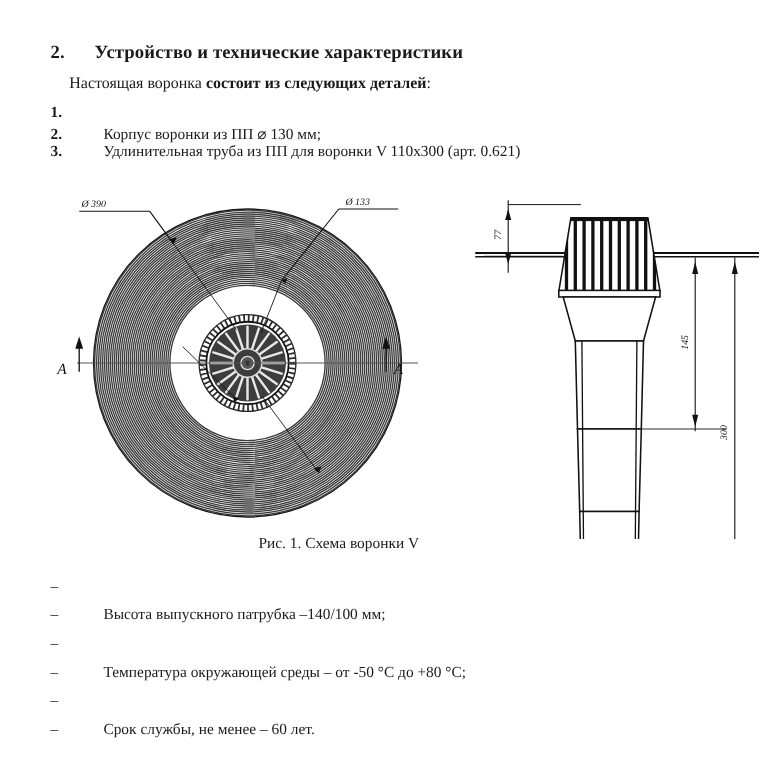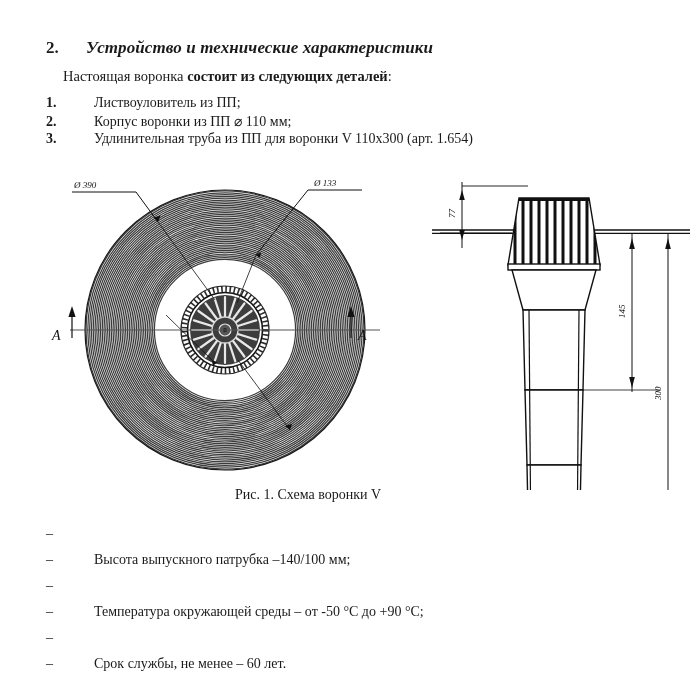--- a/index.html
+++ b/index.html
@@ -35,21 +35,20 @@
     font-weight: bold;
     font-size: 17px;
     letter-spacing: 0.1px;
   }
   .section-heading .num {
     width: 40px;
     flex: 0 0 40px;
   }
   .section-heading .txt {
     white-space: nowrap;
-    font-style: italic;
   }
 
   .intro {
     position: absolute;
     left: 63px;
     top: 68px;
     font-size: 14.5px;
     white-space: nowrap;
   }
   .intro b { font-weight: bold; }
@@ -134,29 +133,28 @@
     <span class="txt">Устройство и технические характеристики</span>
   </div>
 
   <div class="intro">
     <span>Настоящая воронка </span><b>состоит из следующих деталей</b><span>:</span>
   </div>
 
   <div class="num-list">
     <div class="row">
       <span class="marker">1.</span>
-      <span>Листвоуловитель из ПП;</span>
     </div>
     <div class="row">
       <span class="marker">2.</span>
-      <span>Корпус воронки из ПП ⌀ 110 мм;</span>
+      <span>Корпус воронки из ПП ⌀ 130 мм;</span>
     </div>
     <div class="row">
       <span class="marker">3.</span>
-      <span>Удлинительная труба из ПП для воронки V 110x300 (арт. 1.654)</span>
+      <span>Удлинительная труба из ПП для воронки V 110x300 (арт. 0.621)</span>
     </div>
   </div>
 
   <div class="figure">
     <svg width="700" height="330" viewBox="0 0 700 330">
       <defs>
         <clipPath id="discClip">
           <circle cx="225" cy="170" r="140"></circle>
         </clipPath>
         <clipPath id="hubClip">
@@ -388,21 +386,21 @@
     </div>
     <div class="row">
       <span class="dash">–</span>
       <span>Высота выпускного патрубка –140/100 мм;</span>
     </div>
     <div class="row">
       <span class="dash">–</span>
     </div>
     <div class="row">
       <span class="dash">–</span>
-      <span>Температура окружающей среды – от -50 °C до +90 °C;</span>
+      <span>Температура окружающей среды – от -50 °C до +80 °C;</span>
     </div>
     <div class="row">
       <span class="dash">–</span>
     </div>
     <div class="row">
       <span class="dash">–</span>
       <span>Срок службы, не менее – 60 лет.</span>
     </div>
   </div>
 

